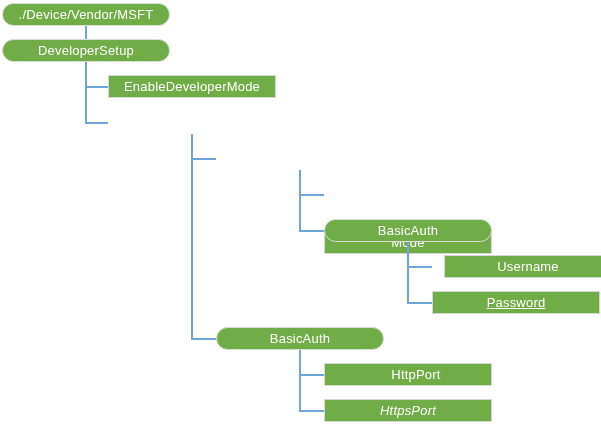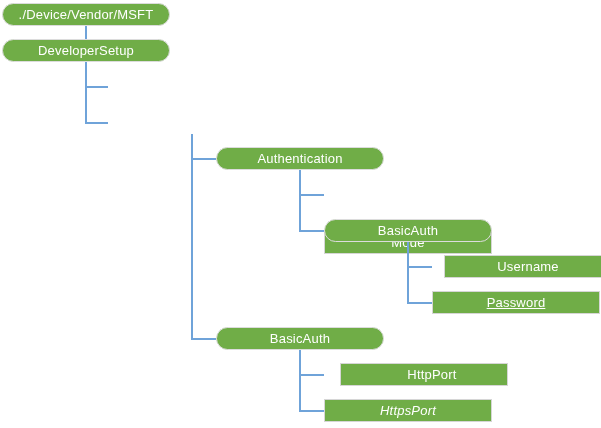--- a/index.html
+++ b/index.html
@@ -24,27 +24,27 @@
   .node.rect{border:1px solid var(--rect-border,#d6d6d6);}
   .node.pill{border:1px solid var(--pill-border,#dcdcdc);border-radius:12px;}
   .conn{position:absolute;background:var(--connector,#6FA3D9);}
 </style>
 </head>
 <body>
 
 <div id="canvas">
     <div class="node pill" style="left: 2px; top: 3px;">./Device/Vendor/MSFT</div>
     <div class="node pill" style="left: 2px; top: 39px;">DeveloperSetup</div>
-    <div class="node pill" style="left: 216px; top: 147px;">Authentication</div>
+    <div class="node rect" style="left: 108px; top: 75px;">EnableDeveloperMode</div>
     <div class="node rect" style="left: 324px; top: 183px; margin-top: 48px;">Mode</div>
     <div class="node pill" style="left: 324px; top: 219px;">BasicAuth</div>
     <div class="node rect" style="left: 444px; top: 255px;">Username</div>
     <div class="node rect" style="left: 432px; top: 291px; text-decoration: underline;">Password</div>
     <div class="node pill" style="left: 216px; top: 327px;">BasicAuth</div>
-    <div class="node rect" style="left: 340px; top: 363px; padding-left: 16px;">HttpPort</div>
+    <div class="node rect" style="left: 324px; top: 363px; padding-left: 16px;">HttpPort</div>
     <div class="node rect" style="left: 324px; top: 399px; font-style: italic;">HttpsPort</div>
     <div class="conn" style="left: 85px; top: 26px; width: 2px; height: 13px;"></div>
     <div class="conn" style="left: 85px; top: 62px; width: 2px; height: 61.5px;"></div>
     <div class="conn" style="left: 85px; top: 85.5px; width: 23px; height: 2px;"></div>
     <div class="conn" style="left: 85px; top: 121.5px; width: 23px; height: 2px;"></div>
     <div class="conn" style="left: 191px; top: 134px; width: 2px; height: 205.5px;"></div>
     <div class="conn" style="left: 191px; top: 157.5px; width: 25px; height: 2px;"></div>
     <div class="conn" style="left: 191px; top: 337.5px; width: 25px; height: 2px;"></div>
     <div class="conn" style="left: 299px; top: 170px; width: 2px; height: 61.5px;"></div>
     <div class="conn" style="left: 299px; top: 193.5px; width: 25px; height: 2px;"></div>

